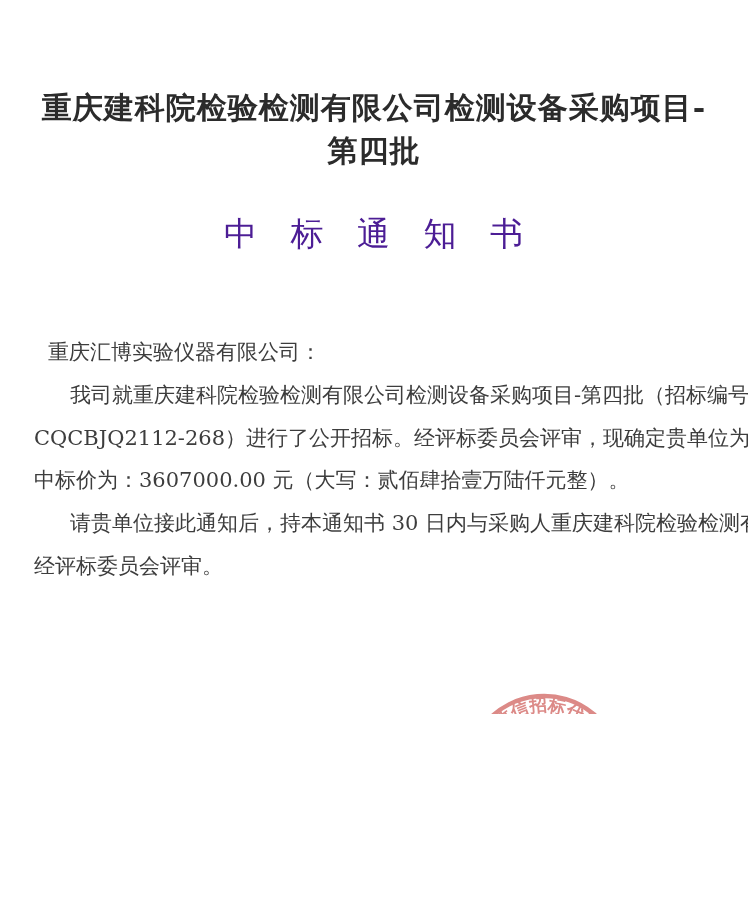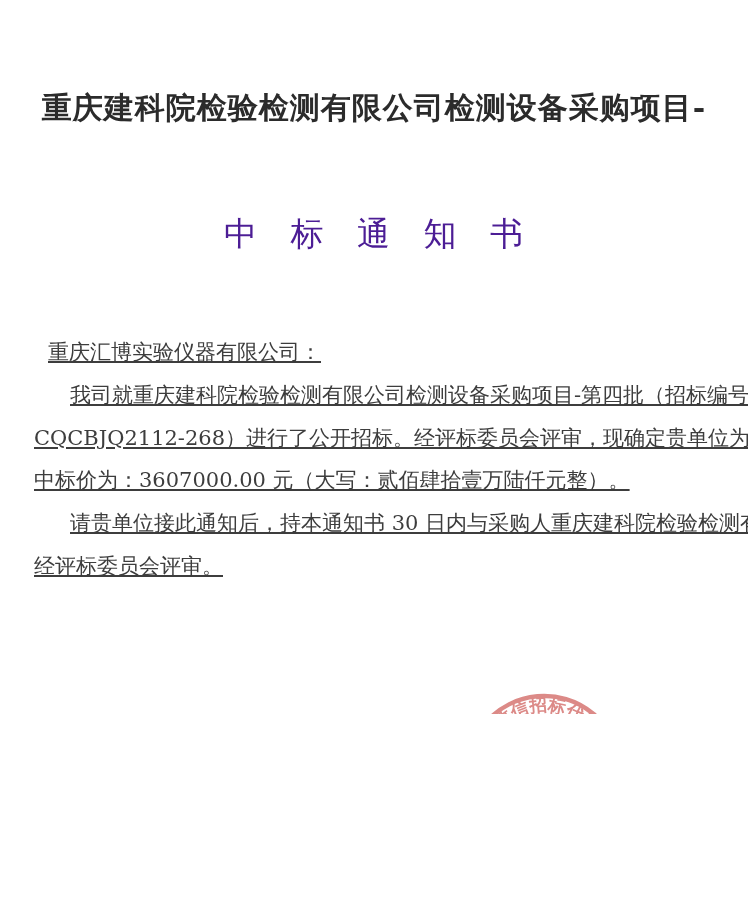--- a/index.html
+++ b/index.html
@@ -41,21 +41,21 @@
 
   .doc-body {
     position: absolute;
     top: 331px;
     left: 34px;
     width: 674px;
     font-size: 21px;
     line-height: 42.8px;
     color: #3d3d3d;
   }
-  .doc-body .line { white-space: nowrap; text-decoration: underline; }
+  .doc-body .line { white-space: nowrap; }
   .doc-body .line.addr   { padding-left: 14px; }
   .doc-body .line.indent { padding-left: 36px; }
   .doc-body .line.indent-deep { padding-left: 50px; }
 
   .sig-company {
     position: absolute;
     top: 764px;
     right: 51px;
     font-size: 21px;
     color: #3d3d3d;
@@ -85,20 +85,21 @@
   }
   .seal svg { display: block; width: 170px; height: 170px; }
 </style>
 </head>
 <body>
 
 <div id="page">
 
   <div class="doc-title">
     <div>重庆建科院检验检测有限公司检测设备采购项目-</div>
+    <div>第四批</div>
   </div>
 
   <div class="doc-subtitle">中 标 通 知 书</div>
 
   <div class="doc-body">
     <div class="line addr">重庆汇博实验仪器有限公司：</div>
     <div class="line indent">我司就重庆建科院检验检测有限公司检测设备采购项目-第四批（招标编号：</div>
     <div class="line">CQCBJQ2112-268）进行了公开招标。经评标委员会评审，现确定贵单位为中标人，</div>
     <div class="line">中标价为：3607000.00 元（大写：贰佰肆拾壹万陆仟元整）。</div>
     <div class="line indent">请贵单位接此通知后，持本通知书 30 日内与采购人重庆建科院检验检测有</div>

